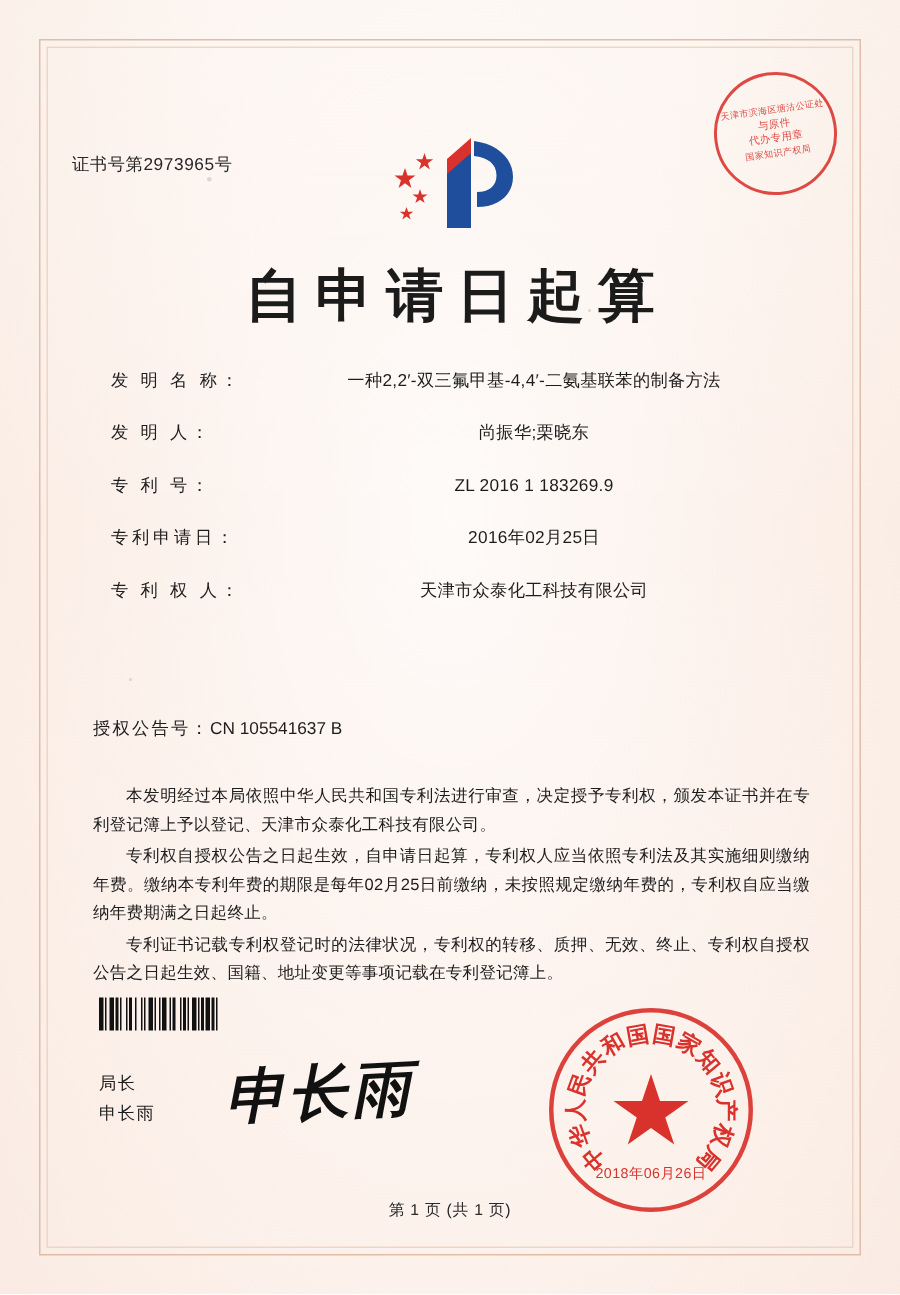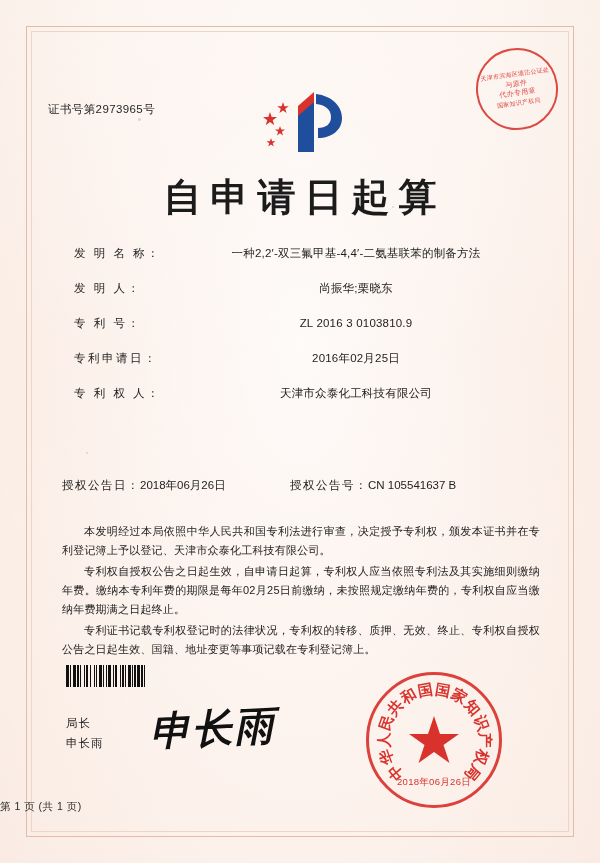--- a/index.html
+++ b/index.html
@@ -259,21 +259,21 @@
     white-space: nowrap;
     letter-spacing: 0.3px;
   }
 
   
   .footer {
     position: absolute;
     left: 0;
     right: 0;
     top: 800px;
-    text-align: left;
+    text-align: center;
     font-size: 10.5px;
     color: #2a2a2a;
     letter-spacing: 0.5px;
   }
 
   
   .speck {
     position: absolute;
     background: #cbb2a4;
     border-radius: 50%;
@@ -323,36 +323,33 @@
     <div class="field-row">
       <div class="field-label">发 明 名 称：</div>
       <div class="field-value">一种2,2′-双三氟甲基-4,4′-二氨基联苯的制备方法</div>
     </div>
     <div class="field-row">
       <div class="field-label">发 明 人：</div>
       <div class="field-value">尚振华;栗晓东</div>
     </div>
     <div class="field-row">
       <div class="field-label">专 利 号：</div>
-      <div class="field-value">ZL 2016 3 0103810.9</div>
+      <div class="field-value">ZL 2016 1 183269.9</div>
     </div>
     <div class="field-row">
       <div class="field-label">专利申请日：</div>
       <div class="field-value">2016年02月25日</div>
     </div>
     <div class="field-row">
       <div class="field-label">专 利 权 人：</div>
       <div class="field-value">天津市众泰化工科技有限公司</div>
     </div>
   </div>
 
   <div class="grant-row">
-    <div class="grant-left">
-      <span class="lbl">授权公告日：</span><span>2018年06月26日</span>
-    </div>
     <div class="grant-right">
       <span class="lbl">授权公告号：</span><span>CN 105541637 B</span>
     </div>
   </div>
 
   <div class="body-text">
     <p>本发明经过本局依照中华人民共和国专利法进行审查，决定授予专利权，颁发本证书并在专利登记簿上予以登记、天津市众泰化工科技有限公司。</p>
     <p>专利权自授权公告之日起生效，自申请日起算，专利权人应当依照专利法及其实施细则缴纳年费。缴纳本专利年费的期限是每年02月25日前缴纳，未按照规定缴纳年费的，专利权自应当缴纳年费期满之日起终止。</p>
     <p>专利证书记载专利权登记时的法律状况，专利权的转移、质押、无效、终止、专利权自授权公告之日起生效、国籍、地址变更等事项记载在专利登记簿上。</p>
   </div>

